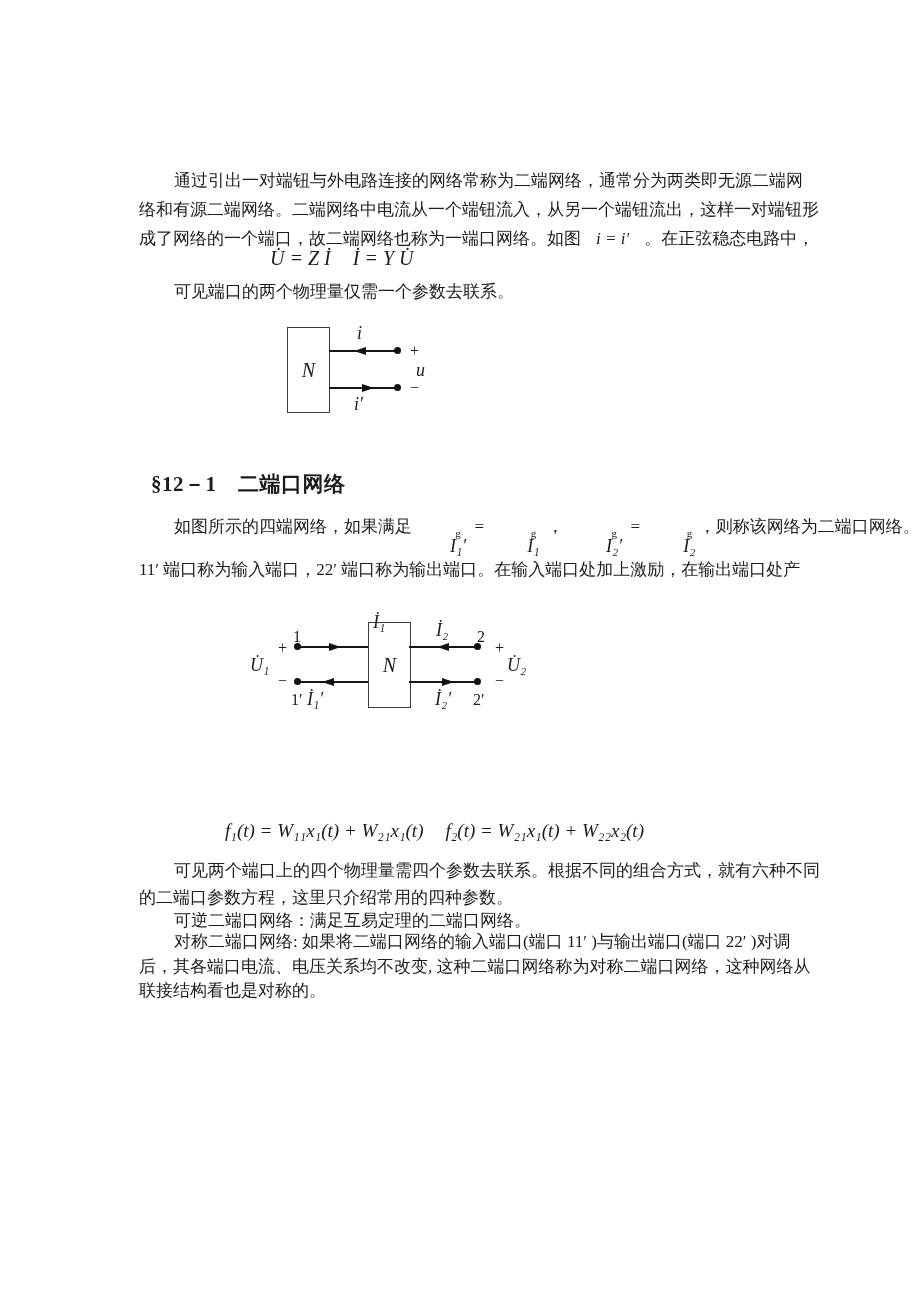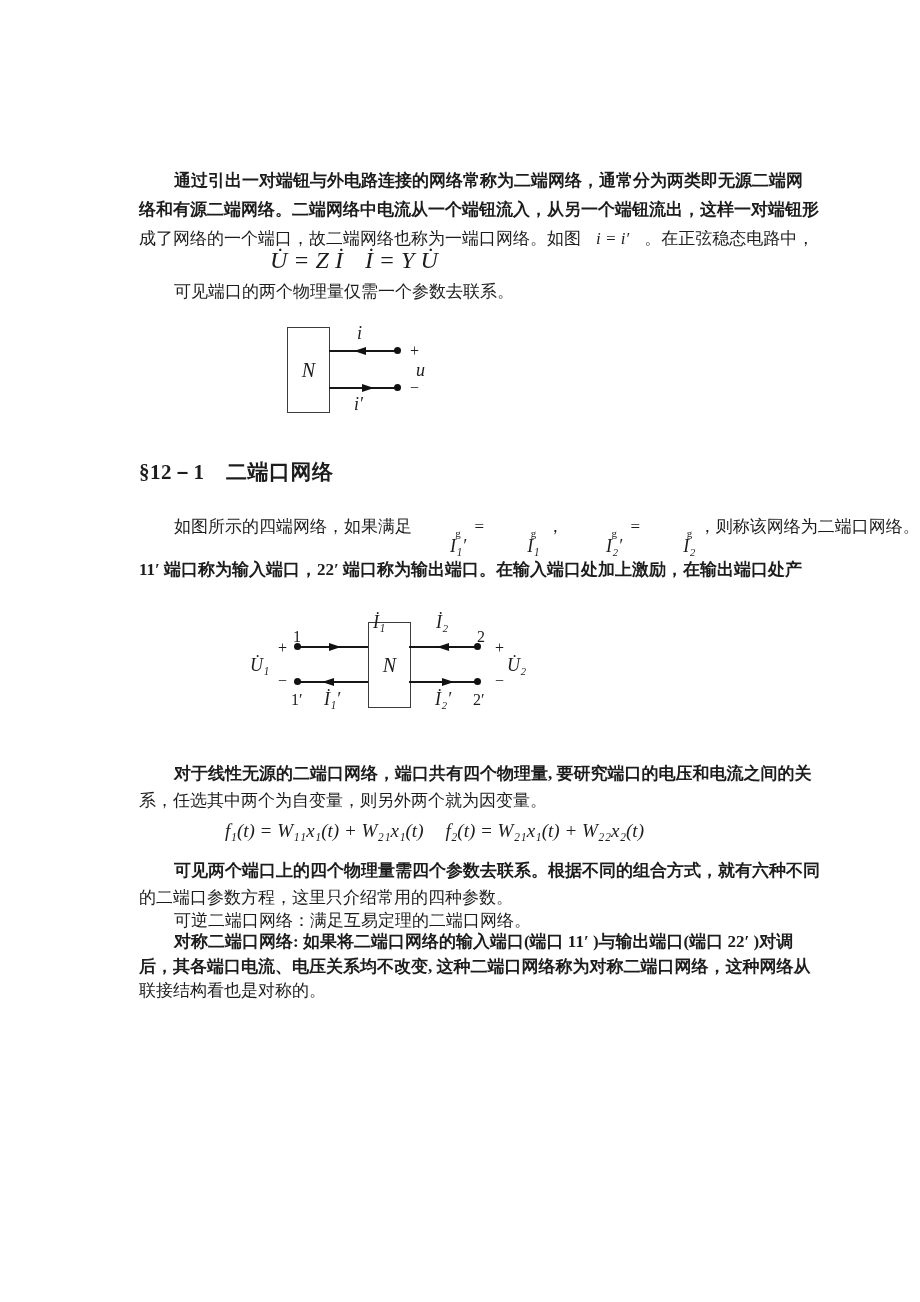--- a/index.html
+++ b/index.html
@@ -1,26 +1,26 @@
 <!DOCTYPE html>
 <html><head>
 <meta charset="utf-8">
 <style>
   html,body{margin:0;padding:0;background:#fff;}
   .page{position:relative;width:920px;height:1302px;background:#ffffff;
         font-family:"Liberation Serif","DejaVu Serif",serif;color:#1c1c1c;overflow:hidden;}
   .title{position:absolute;left:139px;width:648px;top:124px;margin:0;
          font-size:23px;font-weight:700;text-align:center;letter-spacing:1px;}
-  .h2{position:absolute;left:139px;top:458px;margin:0;font-size:21px;font-weight:700;letter-spacing:.5px;}
+  .h2{position:absolute;left:139px;top:458px;margin:12px;font-size:21px;font-weight:700;letter-spacing:.5px;}
   .block{position:absolute;left:139px;width:648px;font-size:17px;line-height:29px;}
   .ln{white-space:nowrap;}
-  .jl{text-align:justify;text-align-last:justify;text-justify:inter-character;font-weight:bold;}
+  .jl{text-align:justify;text-align-last:justify;text-justify:inter-character;}
   .ind{text-indent:35px;}
   .mi{font-style:italic;padding:0 15px;}
-  .eq{position:absolute;font-style:italic;font-size:24px;white-space:nowrap;}
+  .eq{position:absolute;font-style:italic;font-size:20px;white-space:nowrap;}
   .eq .gap{margin-left:22px;}
   .eq2{font-size:19px;}
   .itok{display:inline-flex;flex-direction:column;align-items:center;line-height:1;
         vertical-align:-5px;margin:0 3px;}
   .itok .g{font-size:11px;line-height:9px;}
   .itok .b{font-style:italic;font-size:18px;line-height:17px;}
   .eqs{padding:0 1px;}
   .fig{position:absolute;}
   .fbox{position:absolute;border:1.5px solid #3c3c3c;background:#fff;}
   .fbox .n{display:flex;align-items:center;justify-content:center;width:100%;height:100%;
@@ -101,38 +101,34 @@
     <div class="arrR" style="left:89px;top:33px;"></div>
     <div class="arrL" style="left:197px;top:33px;"></div>
     <div class="arrL" style="left:82px;top:68px;"></div>
     <div class="arrR" style="left:202px;top:68px;"></div>
     <div class="dot" style="left:54px;top:33px;"></div>
     <div class="dot" style="left:234px;top:33px;"></div>
     <div class="dot" style="left:54px;top:68px;"></div>
     <div class="dot" style="left:234px;top:68px;"></div>
     <span class="lab" style="left:53px;top:19px;">1</span>
     <span class="lab it" style="left:85px;top:3px;margin-left:48px;">İ₁</span>
-    <span class="lab it" style="left:196px;top:3px;">İ₂</span>
+    <span class="lab it" style="left:196px;top:11px;">İ₂</span>
     <span class="lab" style="left:237px;top:19px;">2</span>
     <span class="lab" style="left:38px;top:30px;">+</span>
     <span class="lab it" style="left:10px;top:46px;">U̇₁</span>
     <span class="lab" style="left:38px;top:63px;">−</span>
     <span class="lab" style="left:255px;top:30px;">+</span>
     <span class="lab it" style="left:267px;top:46px;">U̇₂</span>
     <span class="lab" style="left:255px;top:63px;">−</span>
     <span class="lab" style="left:51px;top:82px;">1′</span>
-    <span class="lab it" style="left:84px;top:80px;">İ₁′</span>
+    <span class="lab it" style="left:67px;top:80px;">İ₁′</span>
     <span class="lab it" style="left:195px;top:80px;">İ₂′</span>
     <span class="lab" style="left:233px;top:82px;">2′</span>
   </div>
 
-  <div class="block" style="top:760px;line-height:27px;">
-    <div class="ln jl ind">对于线性无源的二端口网络，端口共有四个物理量, 要研究端口的电压和电流之间的关</div>
-    <div class="ln">系，任选其中两个为自变量，则另外两个就为因变量。</div>
-  </div>
 
   <div class="eq eq2" style="left:225px;top:820px;">
     <span>f₁(t) = W₁₁x₁(t) + W₂₁x₁(t)</span><span class="gap">f₂(t) = W₂₁x₁(t) + W₂₂x₂(t)</span>
   </div>
 
   <div class="block" style="top:857px;line-height:27px;">
     <div class="ln jl ind">可见两个端口上的四个物理量需四个参数去联系。根据不同的组合方式，就有六种不同</div>
     <div class="ln">的二端口参数方程，这里只介绍常用的四种参数。</div>
   </div>
 

